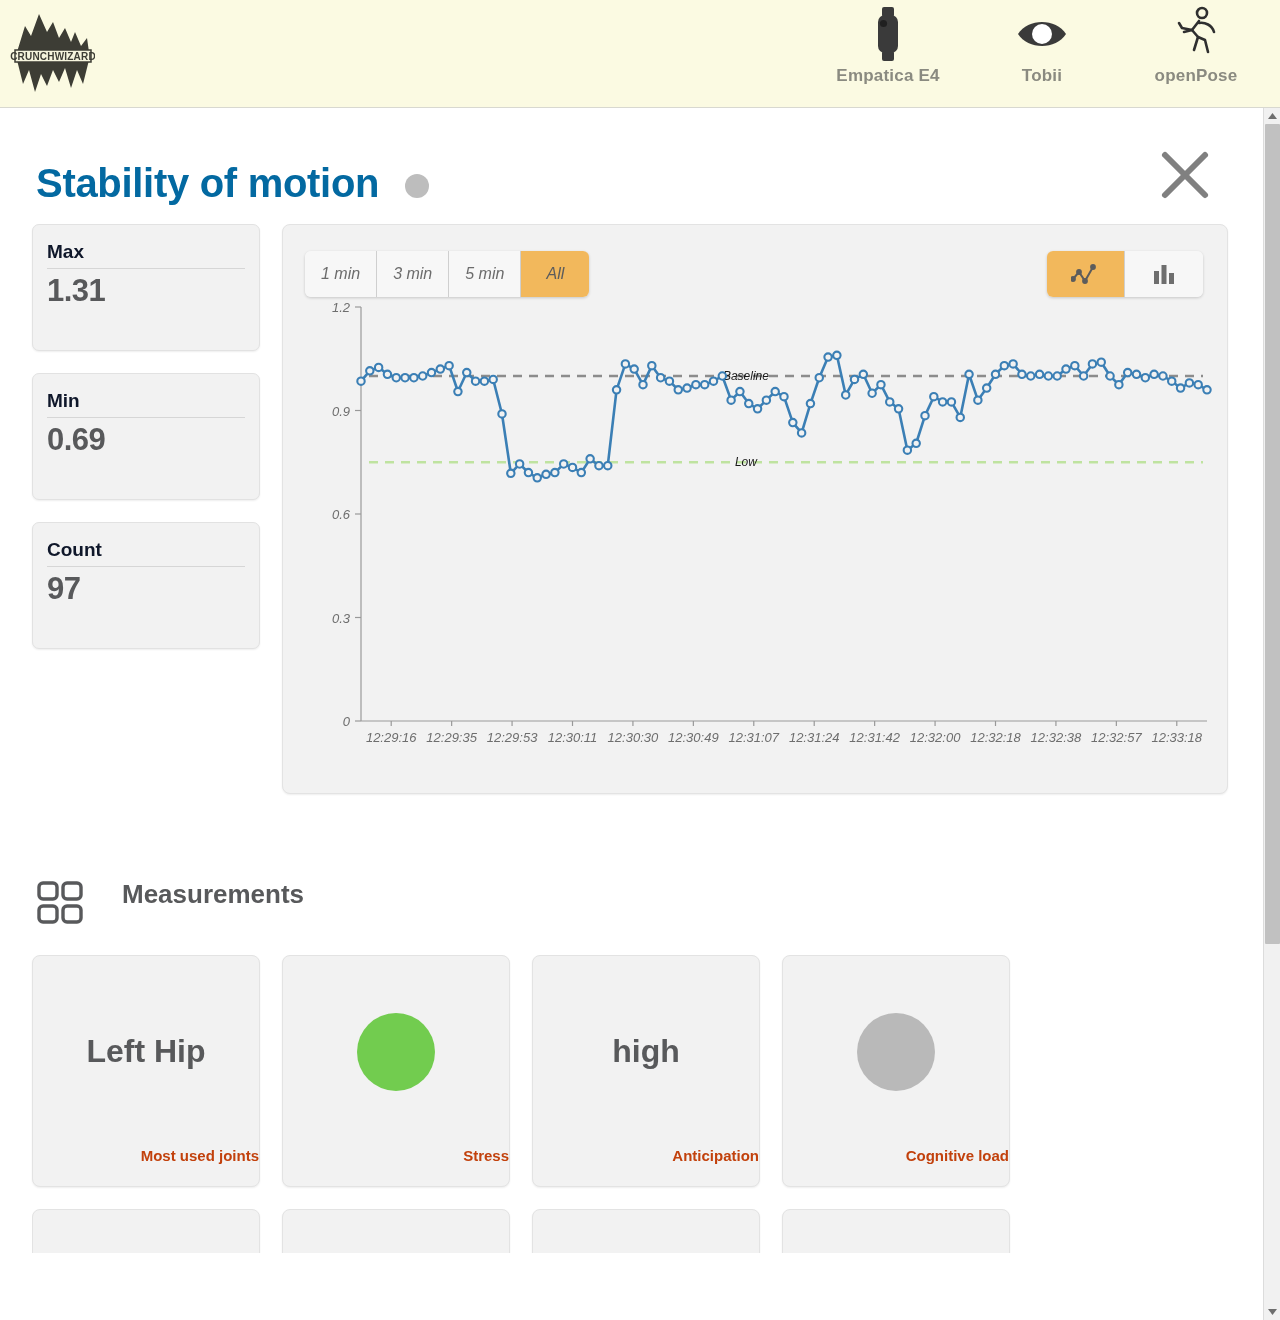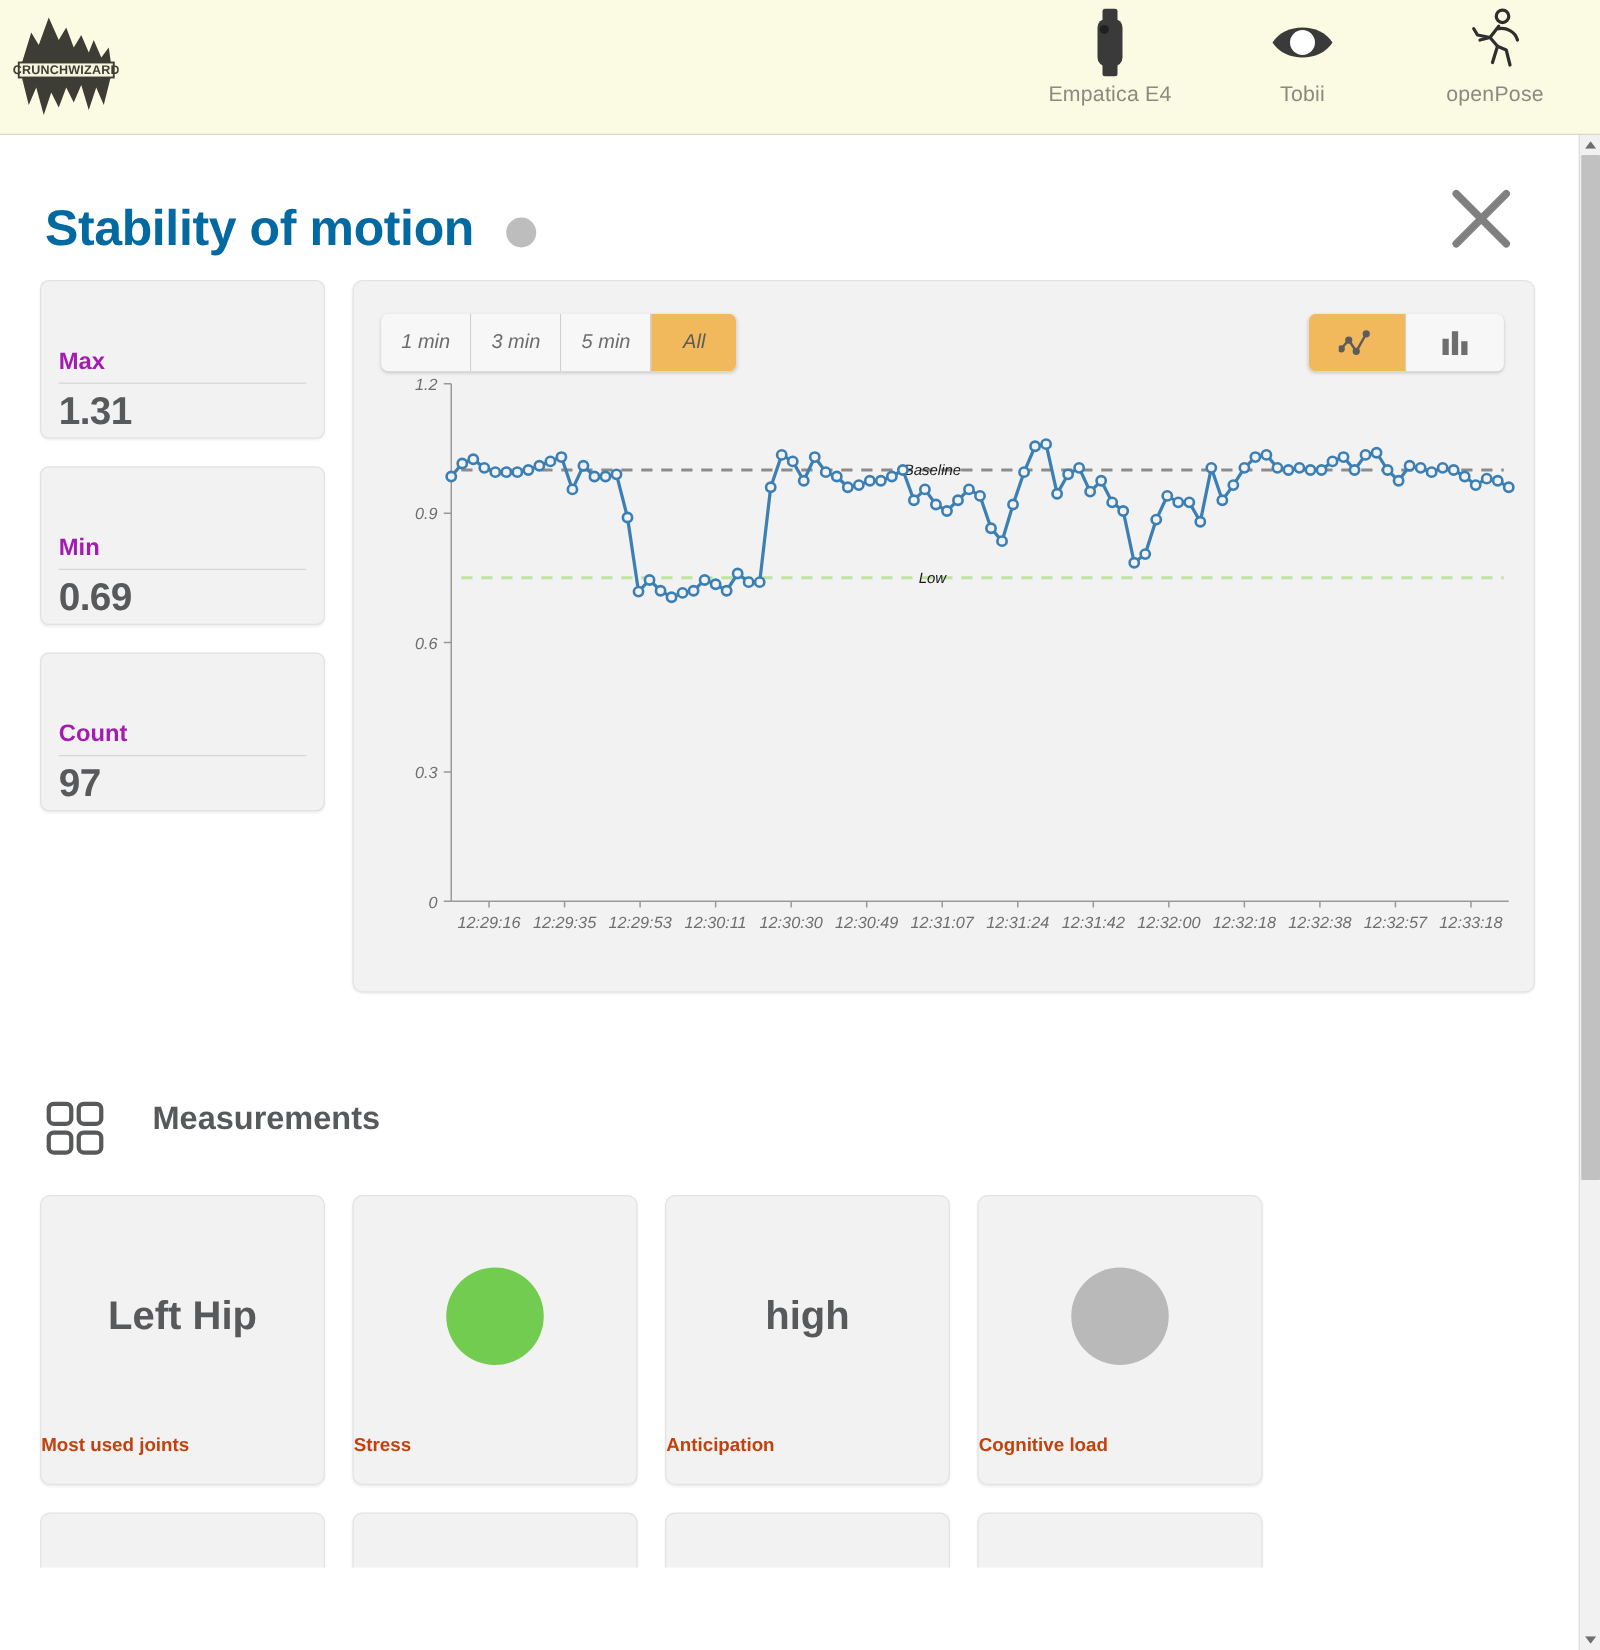--- a/index.html
+++ b/index.html
@@ -26,20 +26,21 @@
     margin-left: 8px;
     width: 88px; height: 92px;
     display: flex; align-items: flex-start; justify-content: center;
   }
   #device-list {
     position: absolute;
     right: 30px; top: 6px;
     display: flex;
     align-items: flex-end;
     gap: 46px;
+    font-weight: bold;
   }
   .device-item {
     width: 108px;
     display: flex;
     flex-direction: column;
     align-items: center;
     gap: 4px;
     cursor: pointer;
   }
   .device-icon { height: 56px; display:flex; align-items:center; justify-content:center; }
@@ -107,24 +108,23 @@
     background: #f2f2f2;
     border: 1px solid #e2e2e2;
     border-radius: 7px;
     height: 127px;
     padding: 16px 14px 0 14px;
     box-shadow: 0 1px 2px rgba(0,0,0,.07);
   }
   .stat-label {
     font-size: 19px;
     font-weight: bold;
-    color: #a21caf;
+    color: #0f172a;
     padding-bottom: 5px;
     border-bottom: 1px solid #d6d6d6;
-    margin-top: 38px;
   }
   .stat-value {
     font-size: 31px;
     font-weight: bold;
     color: #58595b;
     padding-top: 4px;
     letter-spacing: -0.5px;
   }
 
   #chart-card {
@@ -219,21 +219,21 @@
   }
   .measure-card {
     width: 228px;
     height: 232px;
     background: #f2f2f2;
     border: 1px solid #e3e3e3;
     border-radius: 8px;
     box-shadow: 0 1px 2px rgba(0,0,0,.07);
     display: flex;
     flex-direction: column;
-    align-items: flex-start;
+    align-items: flex-end;
     justify-content: space-between;
     padding: 0 0 22px 0;
     position: relative;
   }
   .measure-body {
     flex: 1 1 auto;
     display: flex;
     align-items: center;
     justify-content: center;
     width: 100%;

